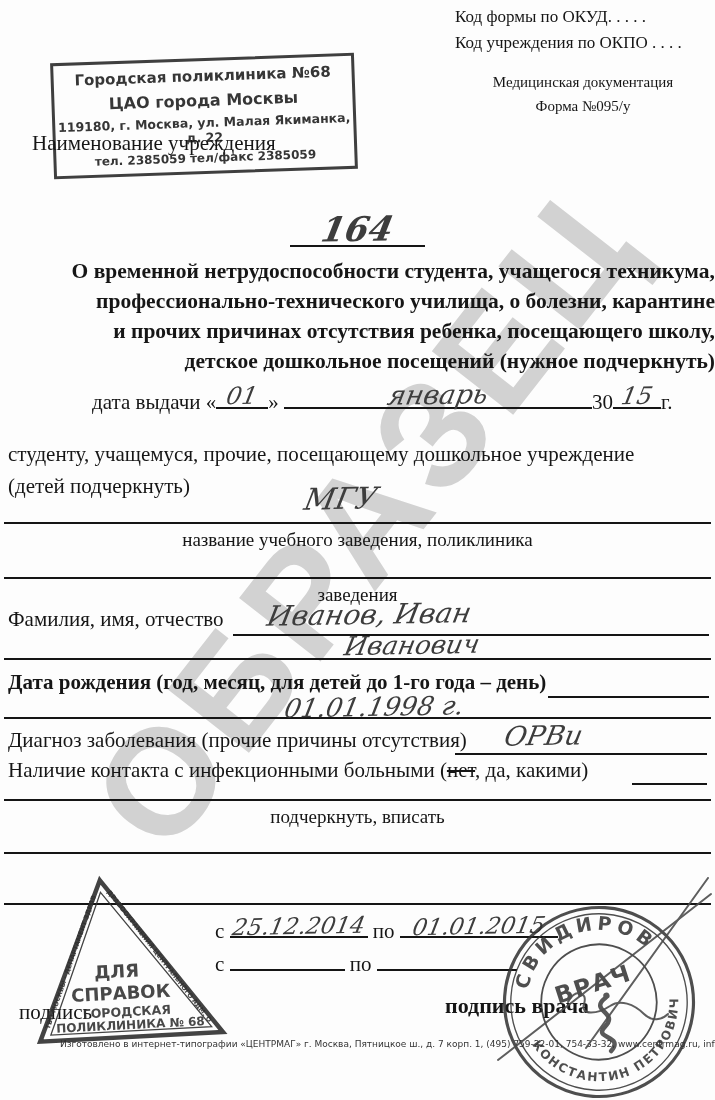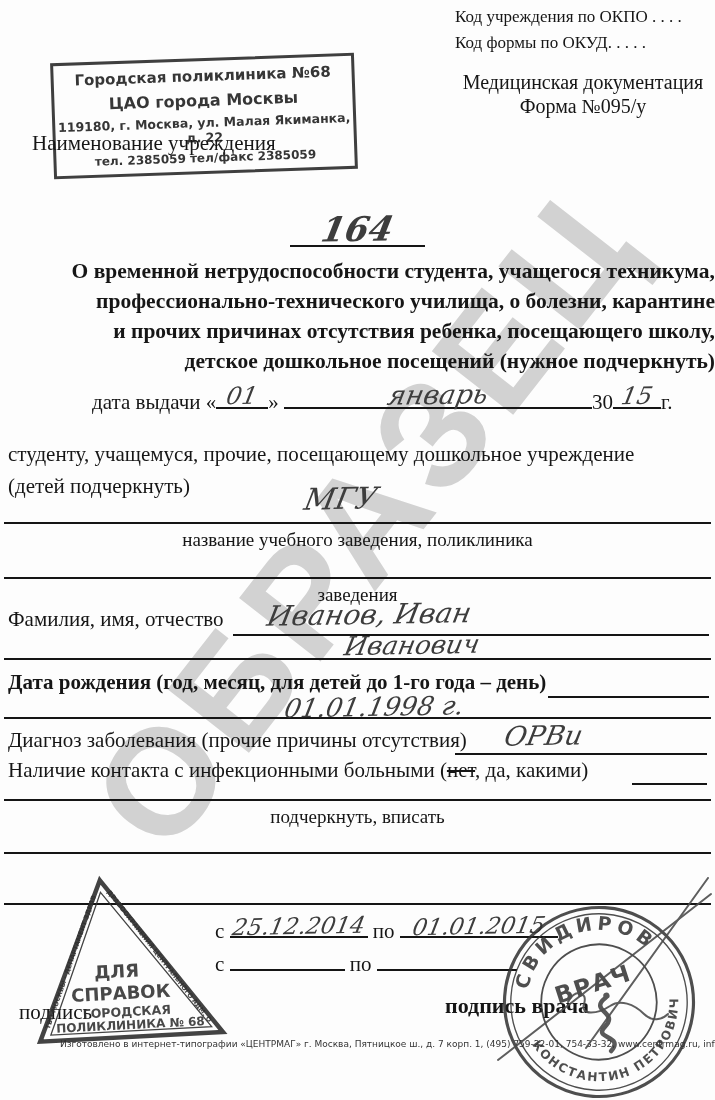--- a/index.html
+++ b/index.html
@@ -11,21 +11,21 @@
   
   .watermark{
     position:absolute;left:-85px;top:420px;width:900px;height:200px;
     transform:rotate(-52deg);
     font-family:"Liberation Sans", sans-serif;font-weight:bold;
     font-size:150px;letter-spacing:8px;color:#d2d2d2;
     text-align:center;line-height:200px;white-space:nowrap;z-index:1;
   } 
   
   .codes{position:absolute;left:455px;top:4px;width:256px;font-size:17px;line-height:26px;z-index:2;}
-  .meddoc{position:absolute;left:455px;top:70px;width:256px;text-align:center;font-size:20px;line-height:24px;z-index:2;}
+  .meddoc{position:absolute;left:455px;top:70px;width:256px;text-align:center;font-size:15px;line-height:24px;z-index:2;}
   .clinic-stamp{
     position:absolute;left:52px;top:58px;width:298px;height:110px;
     border:3px solid #2f2f2f;transform:rotate(-2deg);
     display:flex;flex-direction:column;justify-content:space-evenly;
     text-align:center;font-family:"DejaVu Sans", sans-serif;font-weight:bold;
     color:#262626;z-index:2;opacity:.92;
   }
   .cs-l1{font-size:15px;} .cs-l2{font-size:16px;} .cs-l3{font-size:12.5px;} .cs-l4{font-size:12px;}
   .inst-label{position:absolute;left:32px;top:131px;font-size:21px;z-index:3;white-space:nowrap;}
   
@@ -52,22 +52,22 @@
   .sig-svg{position:absolute;z-index:5;}
 </style>
 </head>
 <body>
 
 <div class="page">
 
   <div class="watermark">ОБРАЗЕЦ</div>
 
   <div class="codes">
+    <div>Код формы по ОКУД.  .  .  .  .</div>
     <div>Код учреждения по ОКПО .  .  .  .</div>
-    <div>Код формы по ОКУД.  .  .  .  .</div>
   </div>
   <div class="meddoc">
     <div>Медицинская документация</div>
     <div>Форма №095/у</div>
   </div>
 
   <div class="clinic-stamp">
     <div class="cs-l1">Городская поликлиника №68</div>
     <div class="cs-l2">ЦАО города Москвы</div>
     <div class="cs-l3">119180, г. Москва, ул. Малая Якиманка, д. 22</div>

